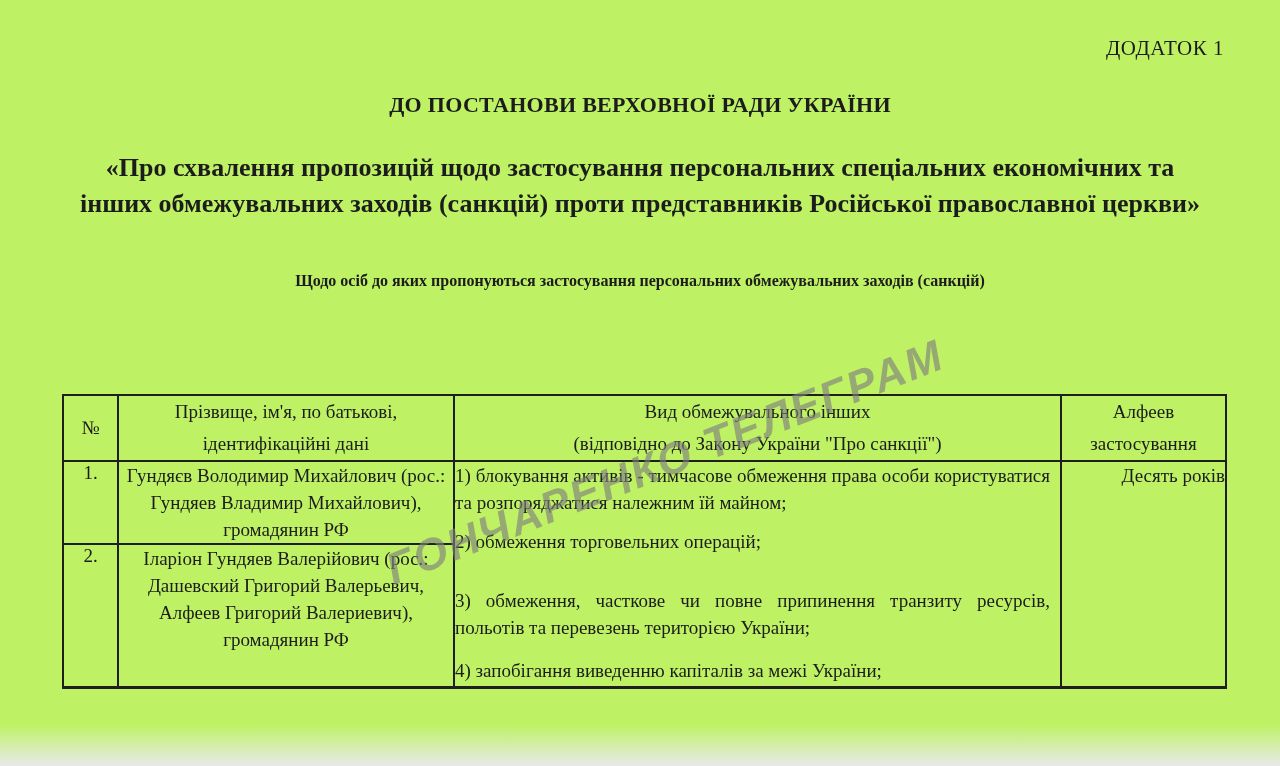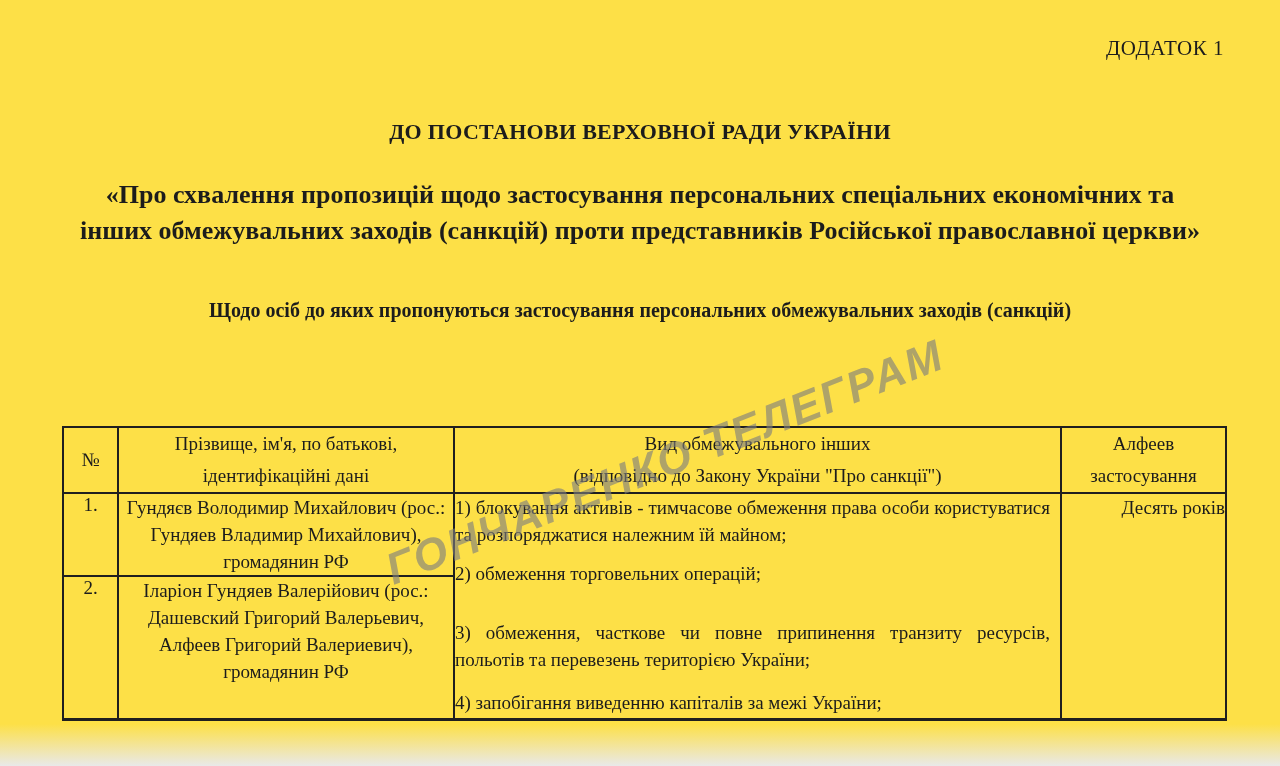--- a/index.html
+++ b/index.html
@@ -5,47 +5,47 @@
   html, body { margin: 0; padding: 0; }
   body {
     font-family: "Liberation Serif", "DejaVu Serif", serif;
     color: #1c1c1c;
     background: #ffffff;
   }
   .page {
     position: relative;
     width: 1280px;
     height: 766px;
-    background: #fde047;
+    background: #bef264;
     overflow: hidden;
   }
   .appendix {
     padding: 36px 56px 0 0;
     text-align: right;
     font-size: 21px;
     letter-spacing: 0.5px;
   }
   .doc-title {
-    margin-top: 58px;
+    margin-top: 31px;
     text-align: center;
     font-size: 22px;
     font-weight: bold;
     letter-spacing: 0.3px;
   }
   .doc-subtitle {
     margin: 32px 70px 0 70px;
     text-align: center;
     font-size: 26px;
     font-weight: bold;
     line-height: 36px;
   }
   .section-heading {
     margin: 50px 80px 0 80px;
     text-align: center;
-    font-size: 20px;
+    font-size: 16px;
     font-weight: bold;
   }
   table.sanctions {
     border-collapse: collapse;
     table-layout: fixed;
     margin: 104px 0 0 62px;
     width: 1163px;
     font-size: 19px;
   }
   table.sanctions td, table.sanctions th {

